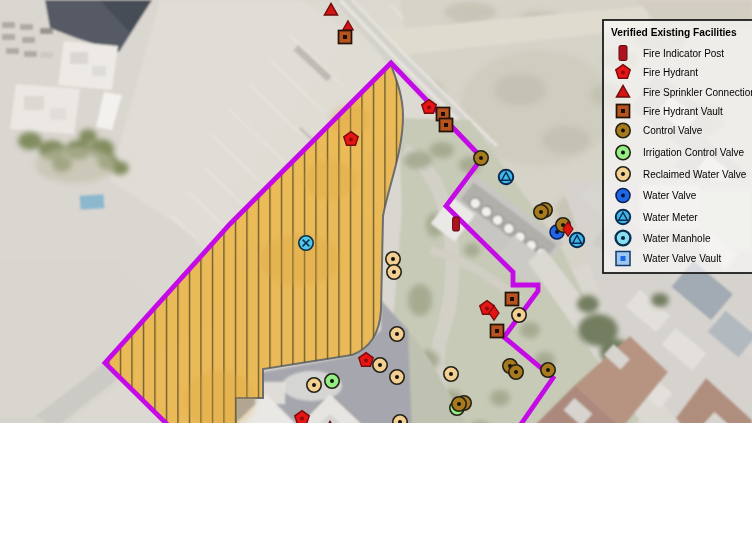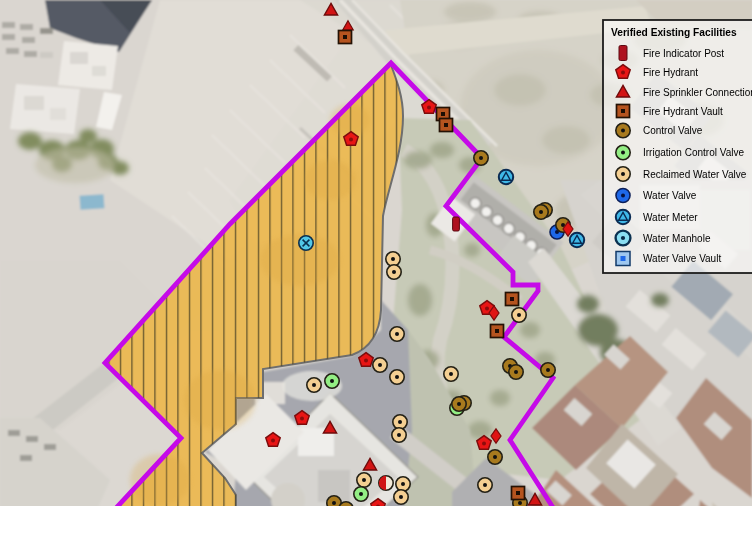--- a/index.html
+++ b/index.html
@@ -1,16 +1,16 @@
 <!DOCTYPE html>
 <html><head>
 <meta charset="utf-8">
 <style>
 html,body{margin:0;padding:0;background:#fff;font-family:"Liberation Sans",sans-serif;}
-#map{position:relative;width:752px;height:506px;overflow:hidden;}
+#map{position:relative;width:752px;height:423px;overflow:hidden;}
 svg{display:block;}
 </style>
 </head>
 <body>
 
 <div id="map">
 <svg width="752" height="548" viewBox="0 0 752 548">
 <defs>
 <pattern id="hatch" patternUnits="userSpaceOnUse" width="11.5" height="12">
 <line x1="5.5" y1="-1" x2="5.5" y2="13" stroke="#4e4426" stroke-width="1.1"></line>

